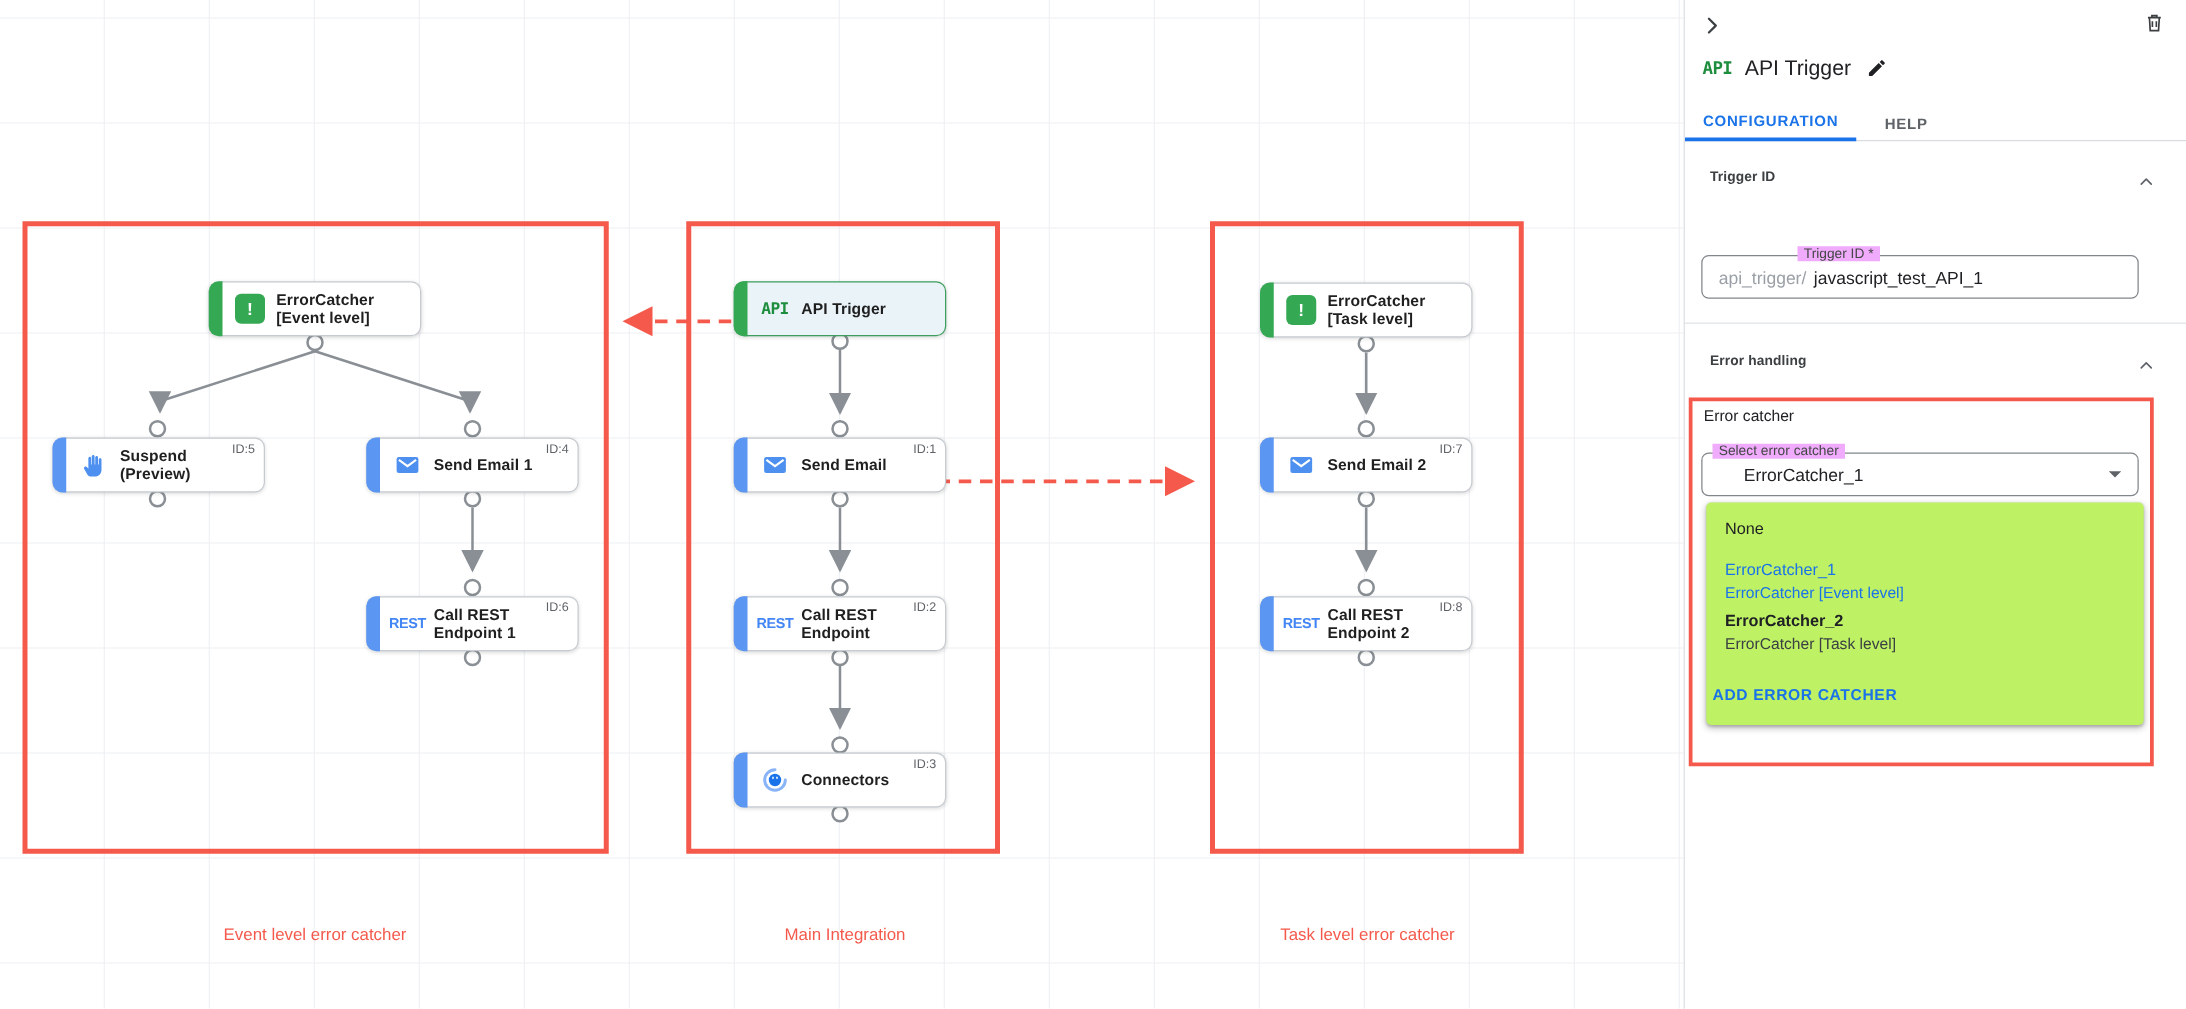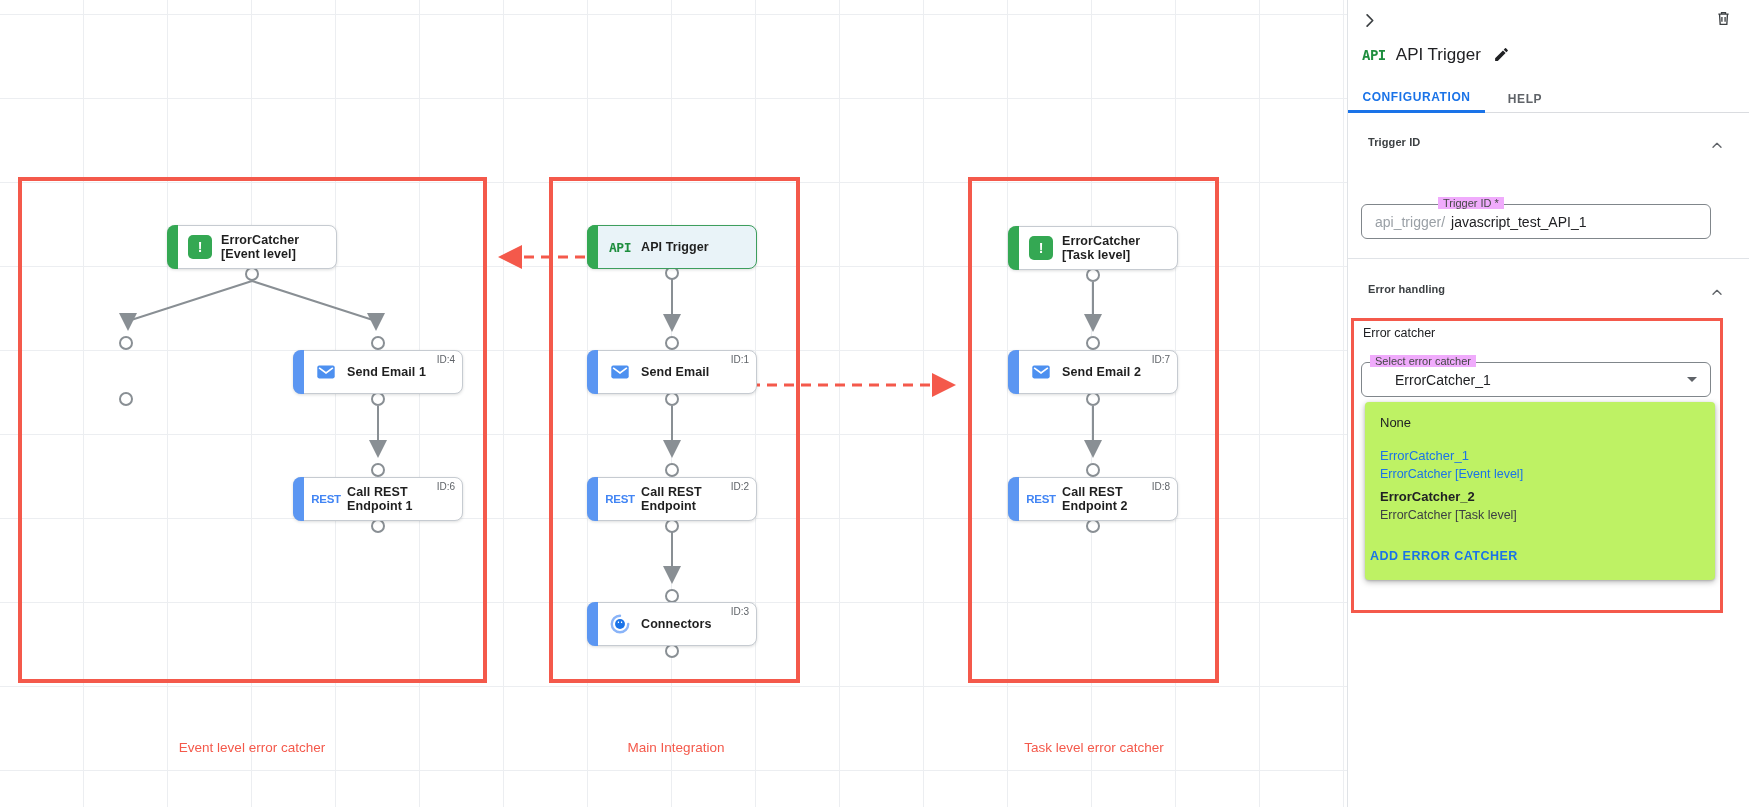--- a/index.html
+++ b/index.html
@@ -183,20 +183,33 @@
     <div class="accent green"></div>
     <div class="icon-box">
         <div class="ec-icon">!</div>
       </div>
     <div class="title">
       <div>ErrorCatcher</div>
       <div>[Event level]</div>
     </div>
   </div>
 
+  <div class="node" style="left:42px;top:350px;">
+    <div class="accent blue"></div>
+    <div class="icon-box">
+      <svg viewBox="0 0 24 24" width="21" height="21">
+          <path fill="#4d90f0" d="M9 22c-1.4 0-2.7-.7-3.4-1.9l-2.9-5c-.4-.7-.2-1.6.5-2.1.6-.4 1.5-.3 2 .3l1.3 1.5V5.2c0-.7.6-1.3 1.3-1.3s1.2.6 1.2 1.3V11h.6V3.6c0-.7.6-1.3 1.3-1.3s1.3.6 1.3 1.3V11h.6V4.4c0-.7.6-1.3 1.3-1.3.7 0 1.2.6 1.2 1.3V11h.7V6.4c0-.7.6-1.2 1.2-1.2.7 0 1.3.5 1.3 1.2V16c0 3.3-2.7 6-6 6H9z"></path>
+        </svg>
+    </div>
+    <div class="title">
+      <div>Suspend</div>
+      <div>(Preview)</div>
+    </div>
+    <div class="nid">ID:5</div>
+  </div>
 
   <div class="node" style="left:293px;top:350px;">
     <div class="accent blue"></div>
     <div class="icon-box">
       <svg viewBox="0 0 24 24" width="22" height="22">
           <rect x="2.5" y="5" width="19" height="14" rx="2" fill="#4d90f0"></rect>
           <path d="M4.5 7.5 12 13l7.5-5.5" fill="none" stroke="#fff" stroke-width="1.8"></path>
         </svg>
     </div>
     <div class="title">Send Email 1</div>

